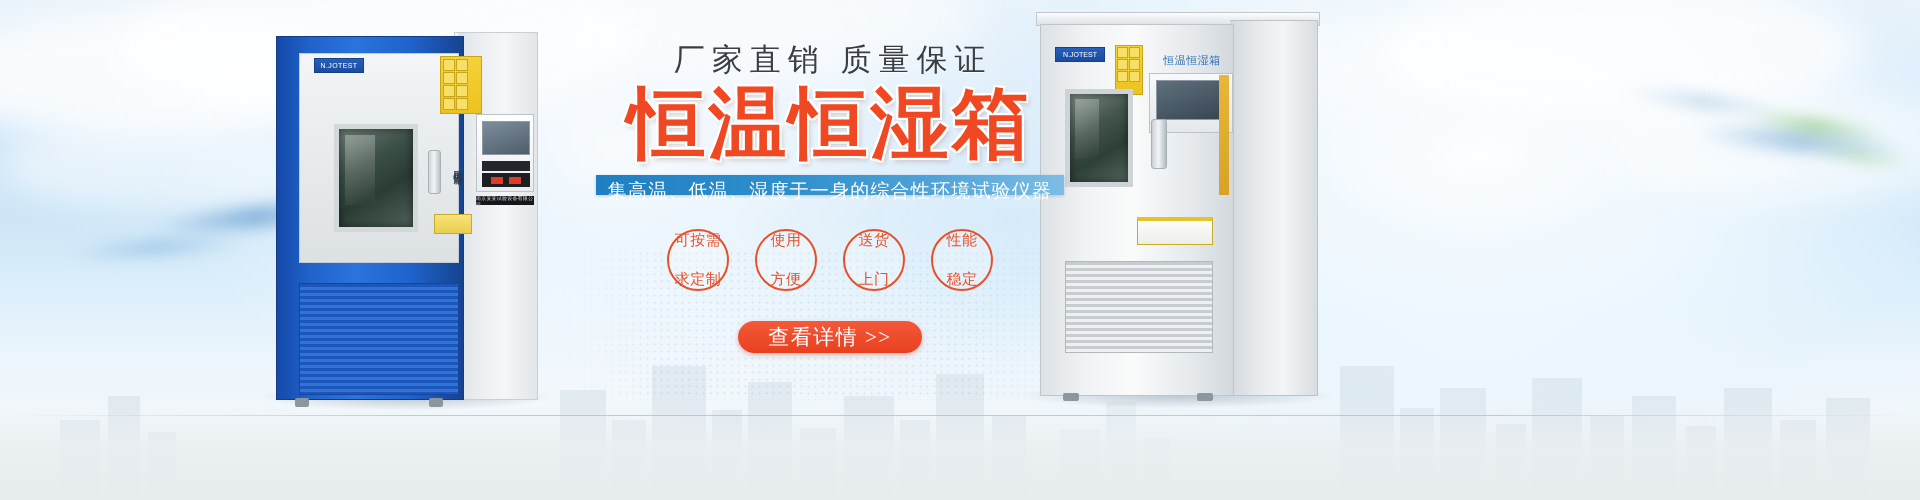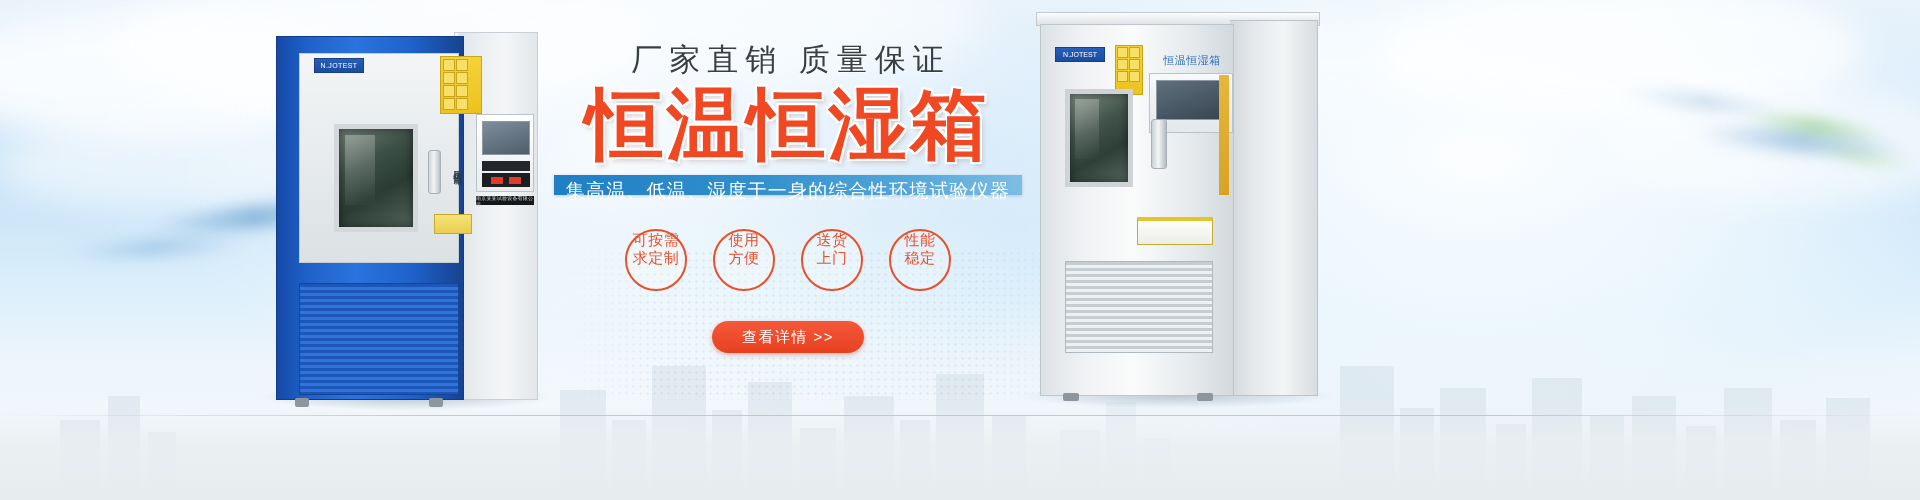--- a/index.html
+++ b/index.html
@@ -110,23 +110,24 @@
     position:absolute; left:0; bottom:0; width:1920px; height:96px;
     background:linear-gradient(180deg,rgba(238,242,244,0) 0%, rgba(233,238,241,.85) 45%, #e7ecef 100%);
   }
   .ground-line {
     position:absolute; left:0; bottom:84px; width:1920px; height:1px;
     background:linear-gradient(90deg,rgba(190,200,208,0),rgba(176,189,199,.75) 22%,rgba(176,189,199,.75) 78%,rgba(190,200,208,0));
   }
 
   
   .copy {
-    position:absolute; left:538px; top:44px;
+    position:absolute; left:580px; top:44px;
     width:500px; height:400px;
     text-align:center;
+    font-family:Liberation Serif, serif;
   }
   .kicker {
     font-size:31px;
     letter-spacing:7px;
     color:#3a3f44;
     font-weight:400;
     line-height:1;
     margin-left:6px;
     white-space:nowrap;
     text-shadow:0 1px 0 rgba(255,255,255,.7);
@@ -162,39 +163,39 @@
     margin-top:34px;
     display:flex;
     justify-content:center;
     gap:26px;
   }
   .feat {
     width:62px; height:62px;
     border:2px solid #e8502a;
     border-radius:50%;
     display:flex; flex-direction:column;
-    align-items:center; justify-content:flex-start;
+    align-items:center; justify-content:space-between;
     color:#e8502a;
     font-size:15px;
     line-height:1.22;
     background:rgba(255,255,255,.22);
     letter-spacing:.5px;
   }
   .feat span { display:block; white-space:nowrap; }
 
   
   .cta-wrap { margin-top:30px; display:flex; justify-content:center; }
   .cta {
     display:inline-block;
     padding:0 30px;
     height:32px; line-height:32px;
     border-radius:17px;
     background:linear-gradient(180deg,#f4593a 0%,#e8401f 100%);
     color:#fff;
-    font-size:15px;
+    font-size:21px;
     letter-spacing:1.5px;
     white-space:nowrap;
     box-shadow:0 2px 5px rgba(200,60,25,.35);
     cursor:pointer;
     border:none;
     font-family:inherit;
   }
 
   
   .prod-left { position:absolute; left:268px; top:22px; width:270px; height:378px; }

